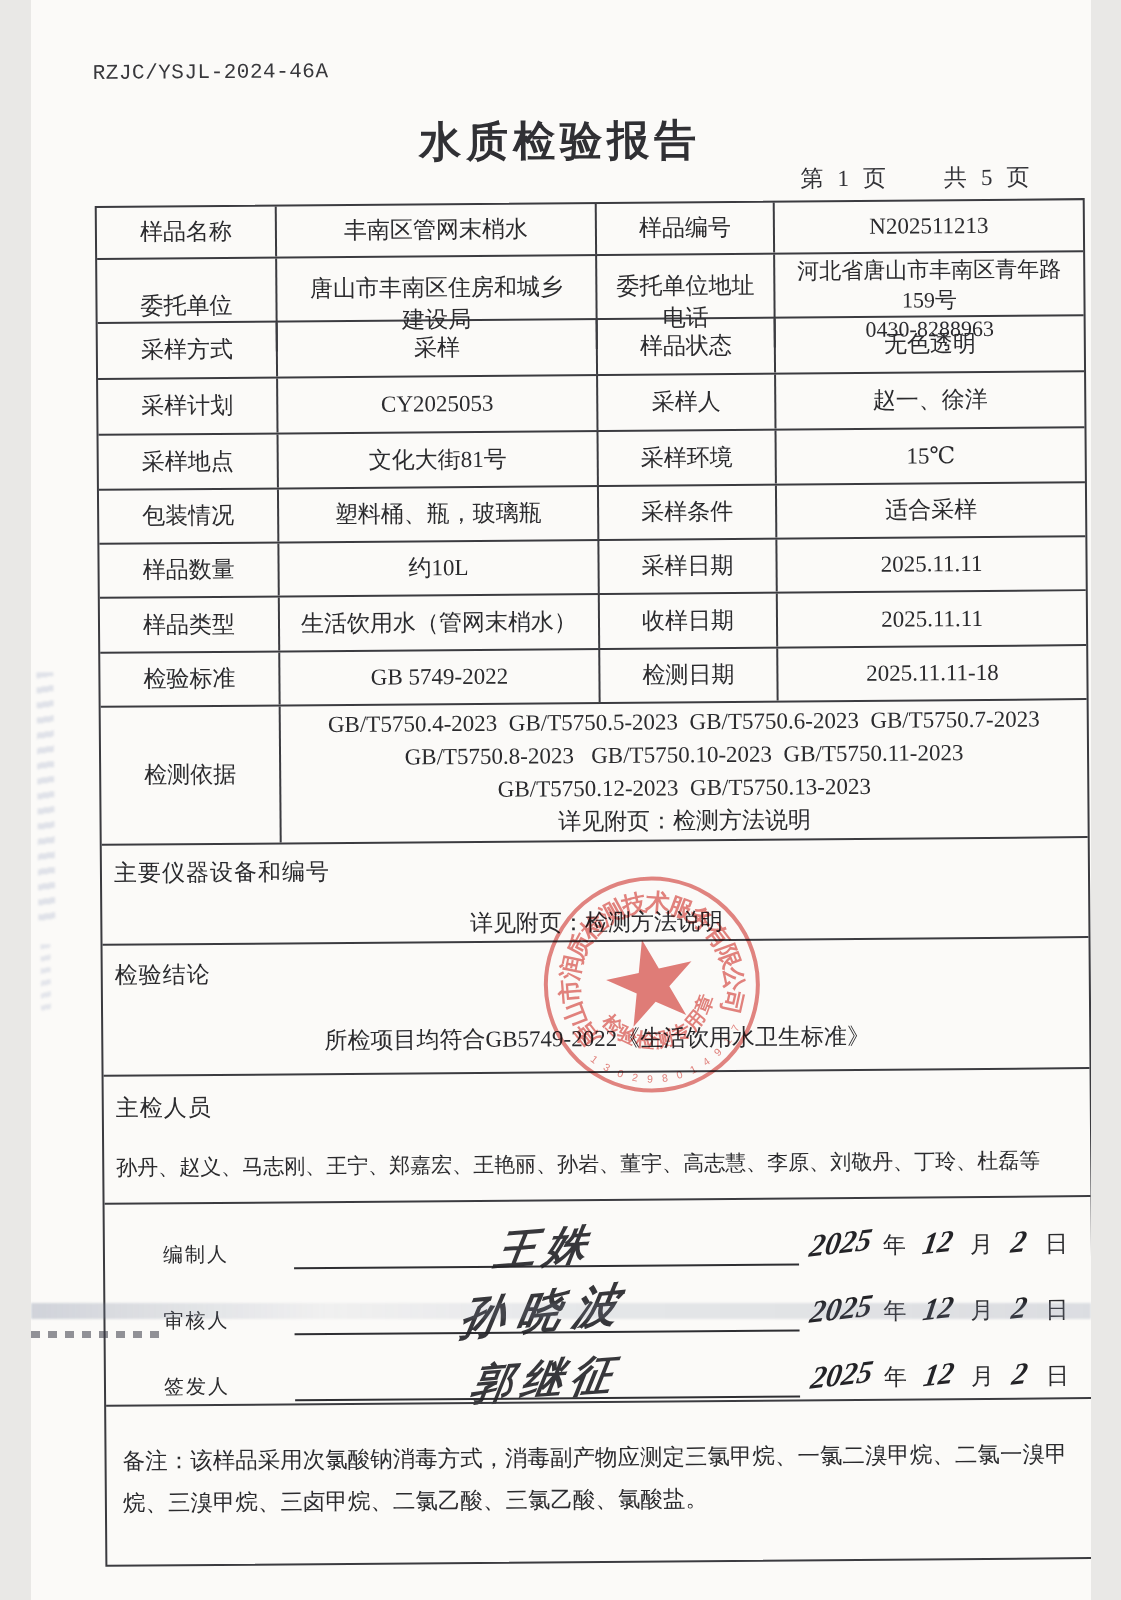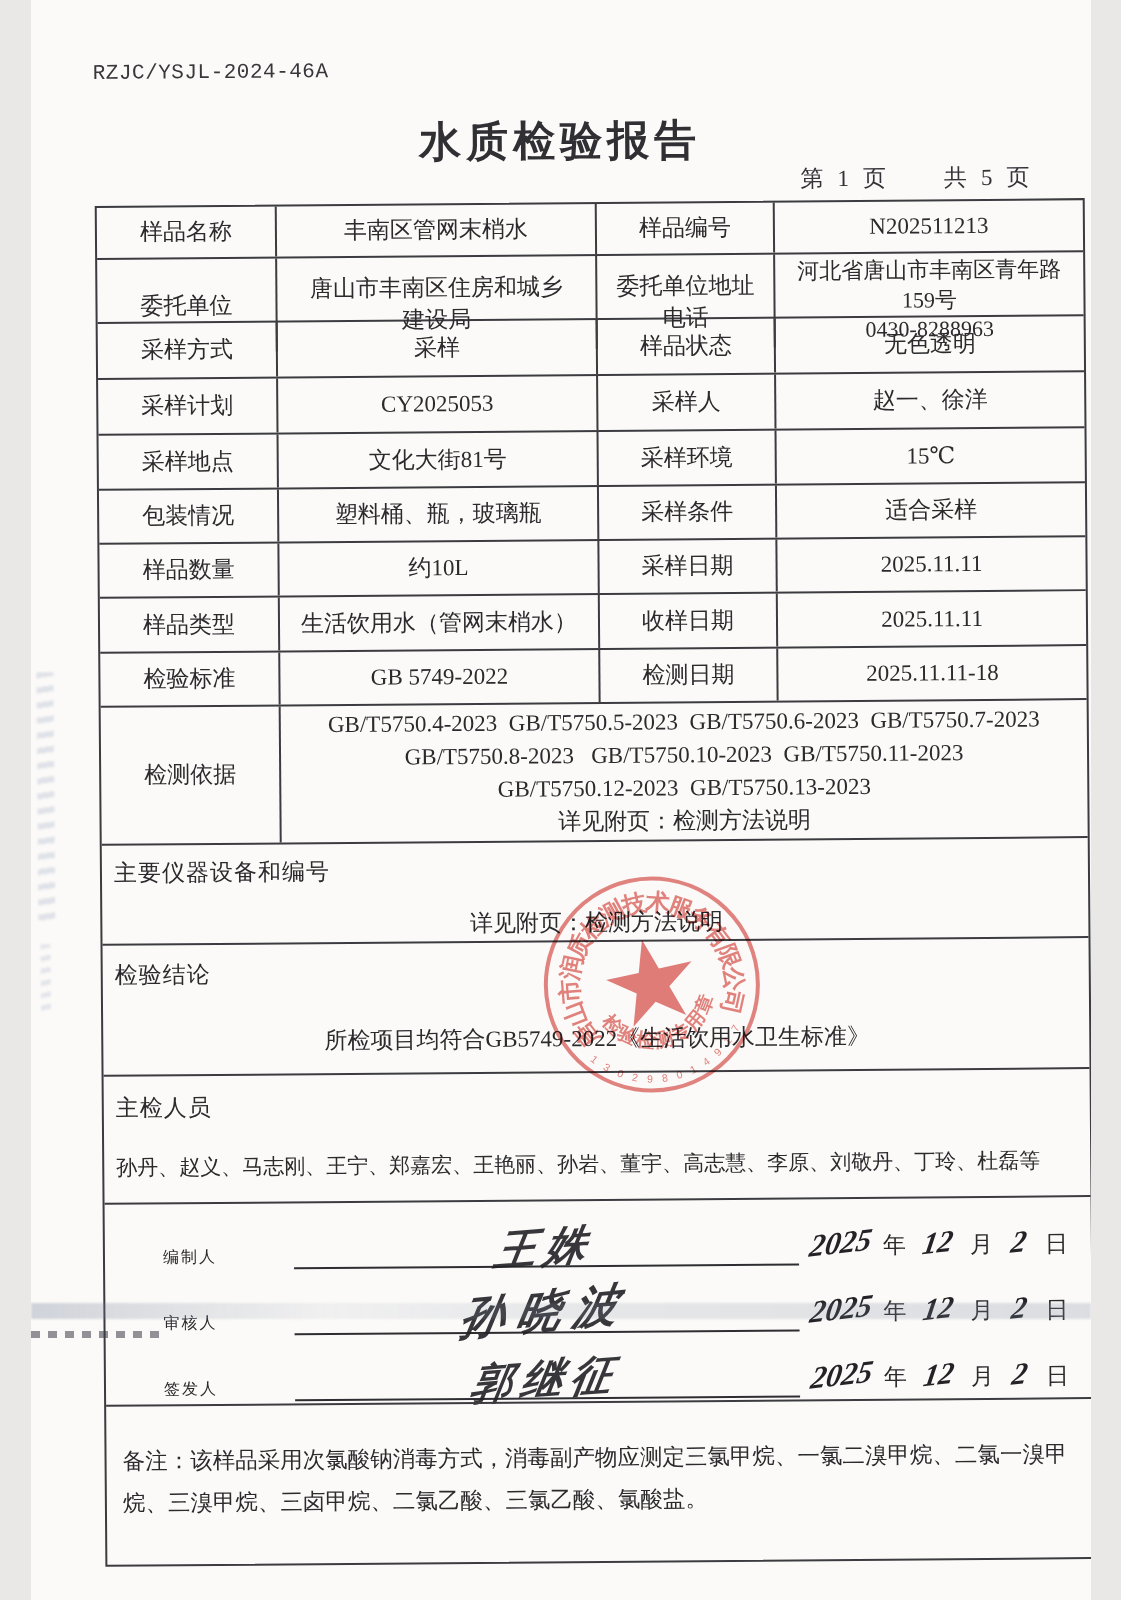--- a/index.html
+++ b/index.html
@@ -51,21 +51,21 @@
   .block .blk-label { font-size:23px; letter-spacing:1px; text-align:left; }
   .basis-line { white-space:pre; line-height:33px; text-align:center; }
   .centered-note { text-align:center; }
 
   .inspect-names { font-size:21px; text-align:left; white-space:nowrap; }
 
   
   .sig-block { height:202px; }
   .sig-row { position:absolute; left:0; right:0; height:60px; }
   .sig-row-1 { top:12px; } .sig-row-2 { top:78px; } .sig-row-3 { top:144px; }
-  .sig-label { position:absolute; left:58px; bottom:8px; font-size:16px; letter-spacing:2px; }
+  .sig-label { position:absolute; left:58px; bottom:8px; font-size:20px; letter-spacing:2px; }
   .sig-line  { position:absolute; left:189px; width:505px; bottom:6px; border-bottom:2.5px solid #2e2e32; height:0; }
   .sig-name {
     position:absolute; left:190px; width:500px; bottom:-2px; text-align:center;
     font-size:42px; font-style:italic; font-weight:600; letter-spacing:8px; color:#222226;
     transform:rotate(-4deg) skewX(-14deg); opacity:.9;
   }
   .sig-row-2 .sig-name { font-size:45px; letter-spacing:12px; transform:rotate(-5deg) skewX(-16deg); }
   .sig-date { position:absolute; left:700px; bottom:10px; display:flex; align-items:baseline; }
   .sig-date .pchar { font-size:23px; margin:0 6px; }
   .hw { font-style:italic; font-weight:600; color:#232327; display:inline-block; transform:rotate(-6deg) skewX(-16deg); }

